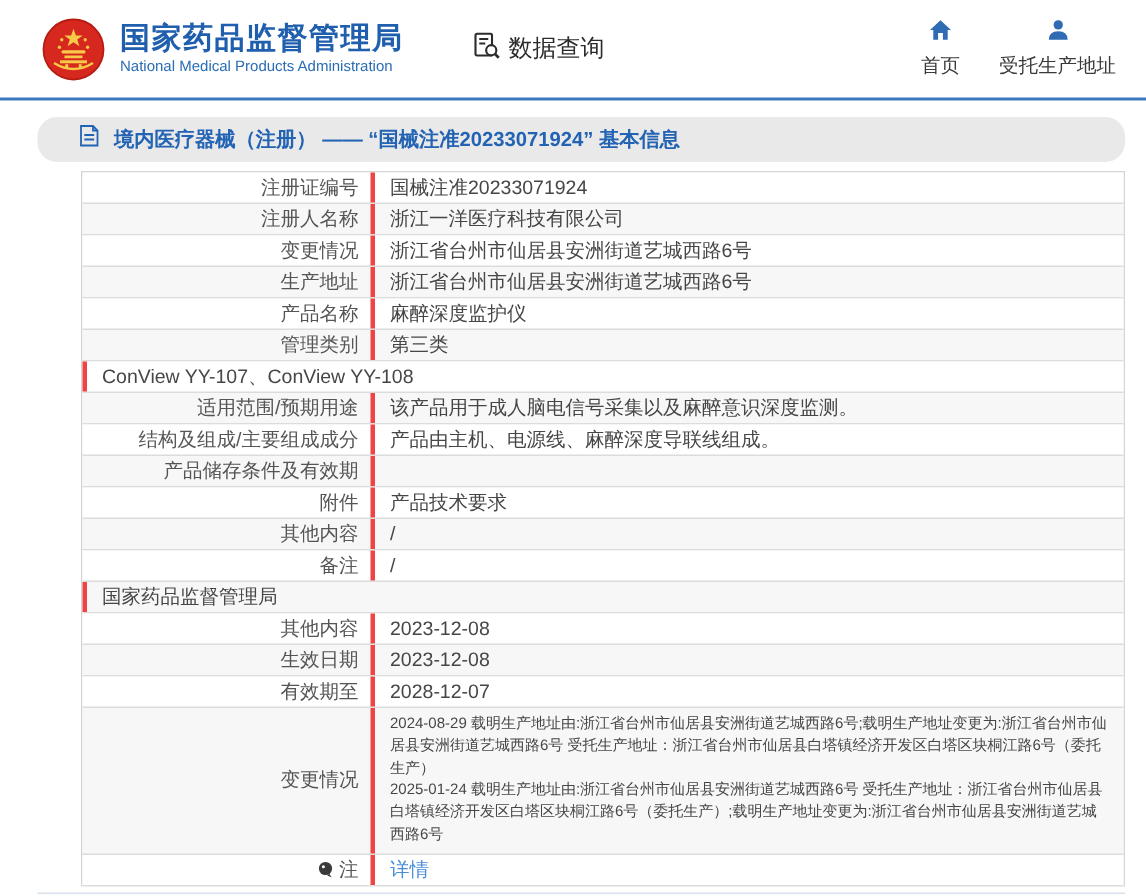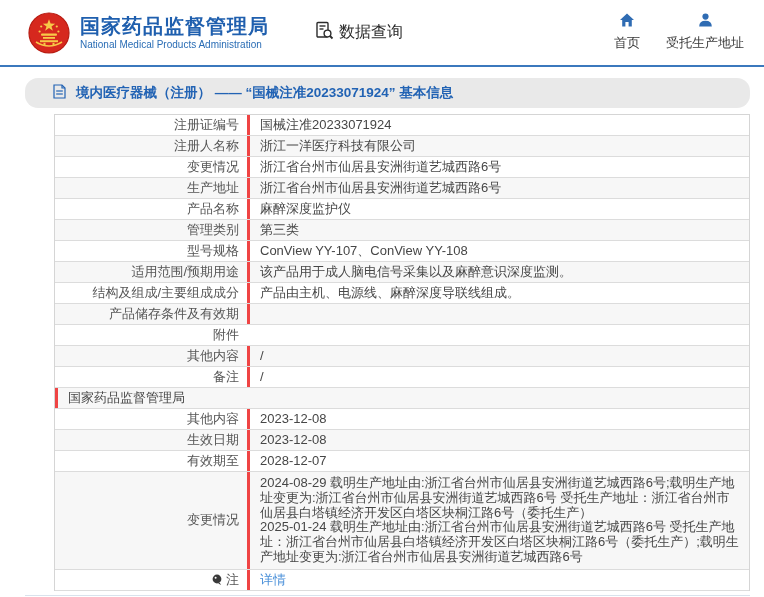--- a/index.html
+++ b/index.html
@@ -29,21 +29,21 @@
   
   .table-wrap { margin:6px 0 0 8px;padding-left:21px; }
   .info-table { border:1px solid #d5d5d5; border-bottom:none; background:#fff; }
   .row { display:flex; border-bottom:1px solid #dcdcdc; background:#fff; }
   .row:nth-child(even) { background:#f7f7f7; }
   .cell-label { width:192px; flex:0 0 192px; text-align:right; padding:2px 8px 2px 0;
     font-size:13px; line-height:16px; color:#555;
     display:flex; justify-content:flex-end; align-items:center; gap:3px; }
   .cell-value { flex:1; border-left:3px solid #ef4444; padding:2px 8px 2px 10px;
     font-size:13px; line-height:16px; color:#464646; min-height:20px; }
-  .change-line { font-size:13px; line-height:14.8px; color:#464646; }
+  .change-line { font-size:10px; line-height:14.8px; color:#464646; }
   .row-tall .cell-label, .row-tall .cell-value { align-items:center; }
   .row-tall .cell-value { padding-top:4px; padding-bottom:4px; }
   .detail-link { color:#4a90d9; text-decoration:none; font-size:13px; }
   .note-icon { display:inline-flex; align-items:center; }
   .bottom-divider { height:1px; background:#d9e2ec; margin-top:4px; }
 </style>
 </head>
 <body>
 
 <div class="header">
@@ -152,23 +152,20 @@
           </div>
           <div class="cell-value">麻醉深度监护仪</div>
         </div>
         <div class="row">
           <div class="cell-label">
             <span>管理类别</span>
           </div>
           <div class="cell-value">第三类</div>
         </div>
         <div class="row">
-          <div class="cell-label">
-            <span>型号规格</span>
-          </div>
           <div class="cell-value">ConView YY-107、ConView YY-108</div>
         </div>
         <div class="row">
           <div class="cell-label">
             <span>适用范围/预期用途</span>
           </div>
           <div class="cell-value">该产品用于成人脑电信号采集以及麻醉意识深度监测。</div>
         </div>
         <div class="row">
           <div class="cell-label">
@@ -179,20 +176,21 @@
         <div class="row">
           <div class="cell-label">
             <span>产品储存条件及有效期</span>
           </div>
           <div class="cell-value"></div>
         </div>
         <div class="row">
           <div class="cell-label">
             <span>附件</span>
           </div>
+          <div class="cell-value">产品技术要求</div>
         </div>
         <div class="row">
           <div class="cell-label">
             <span>其他内容</span>
           </div>
           <div class="cell-value">/</div>
         </div>
         <div class="row">
           <div class="cell-label">
             <span>备注</span>

